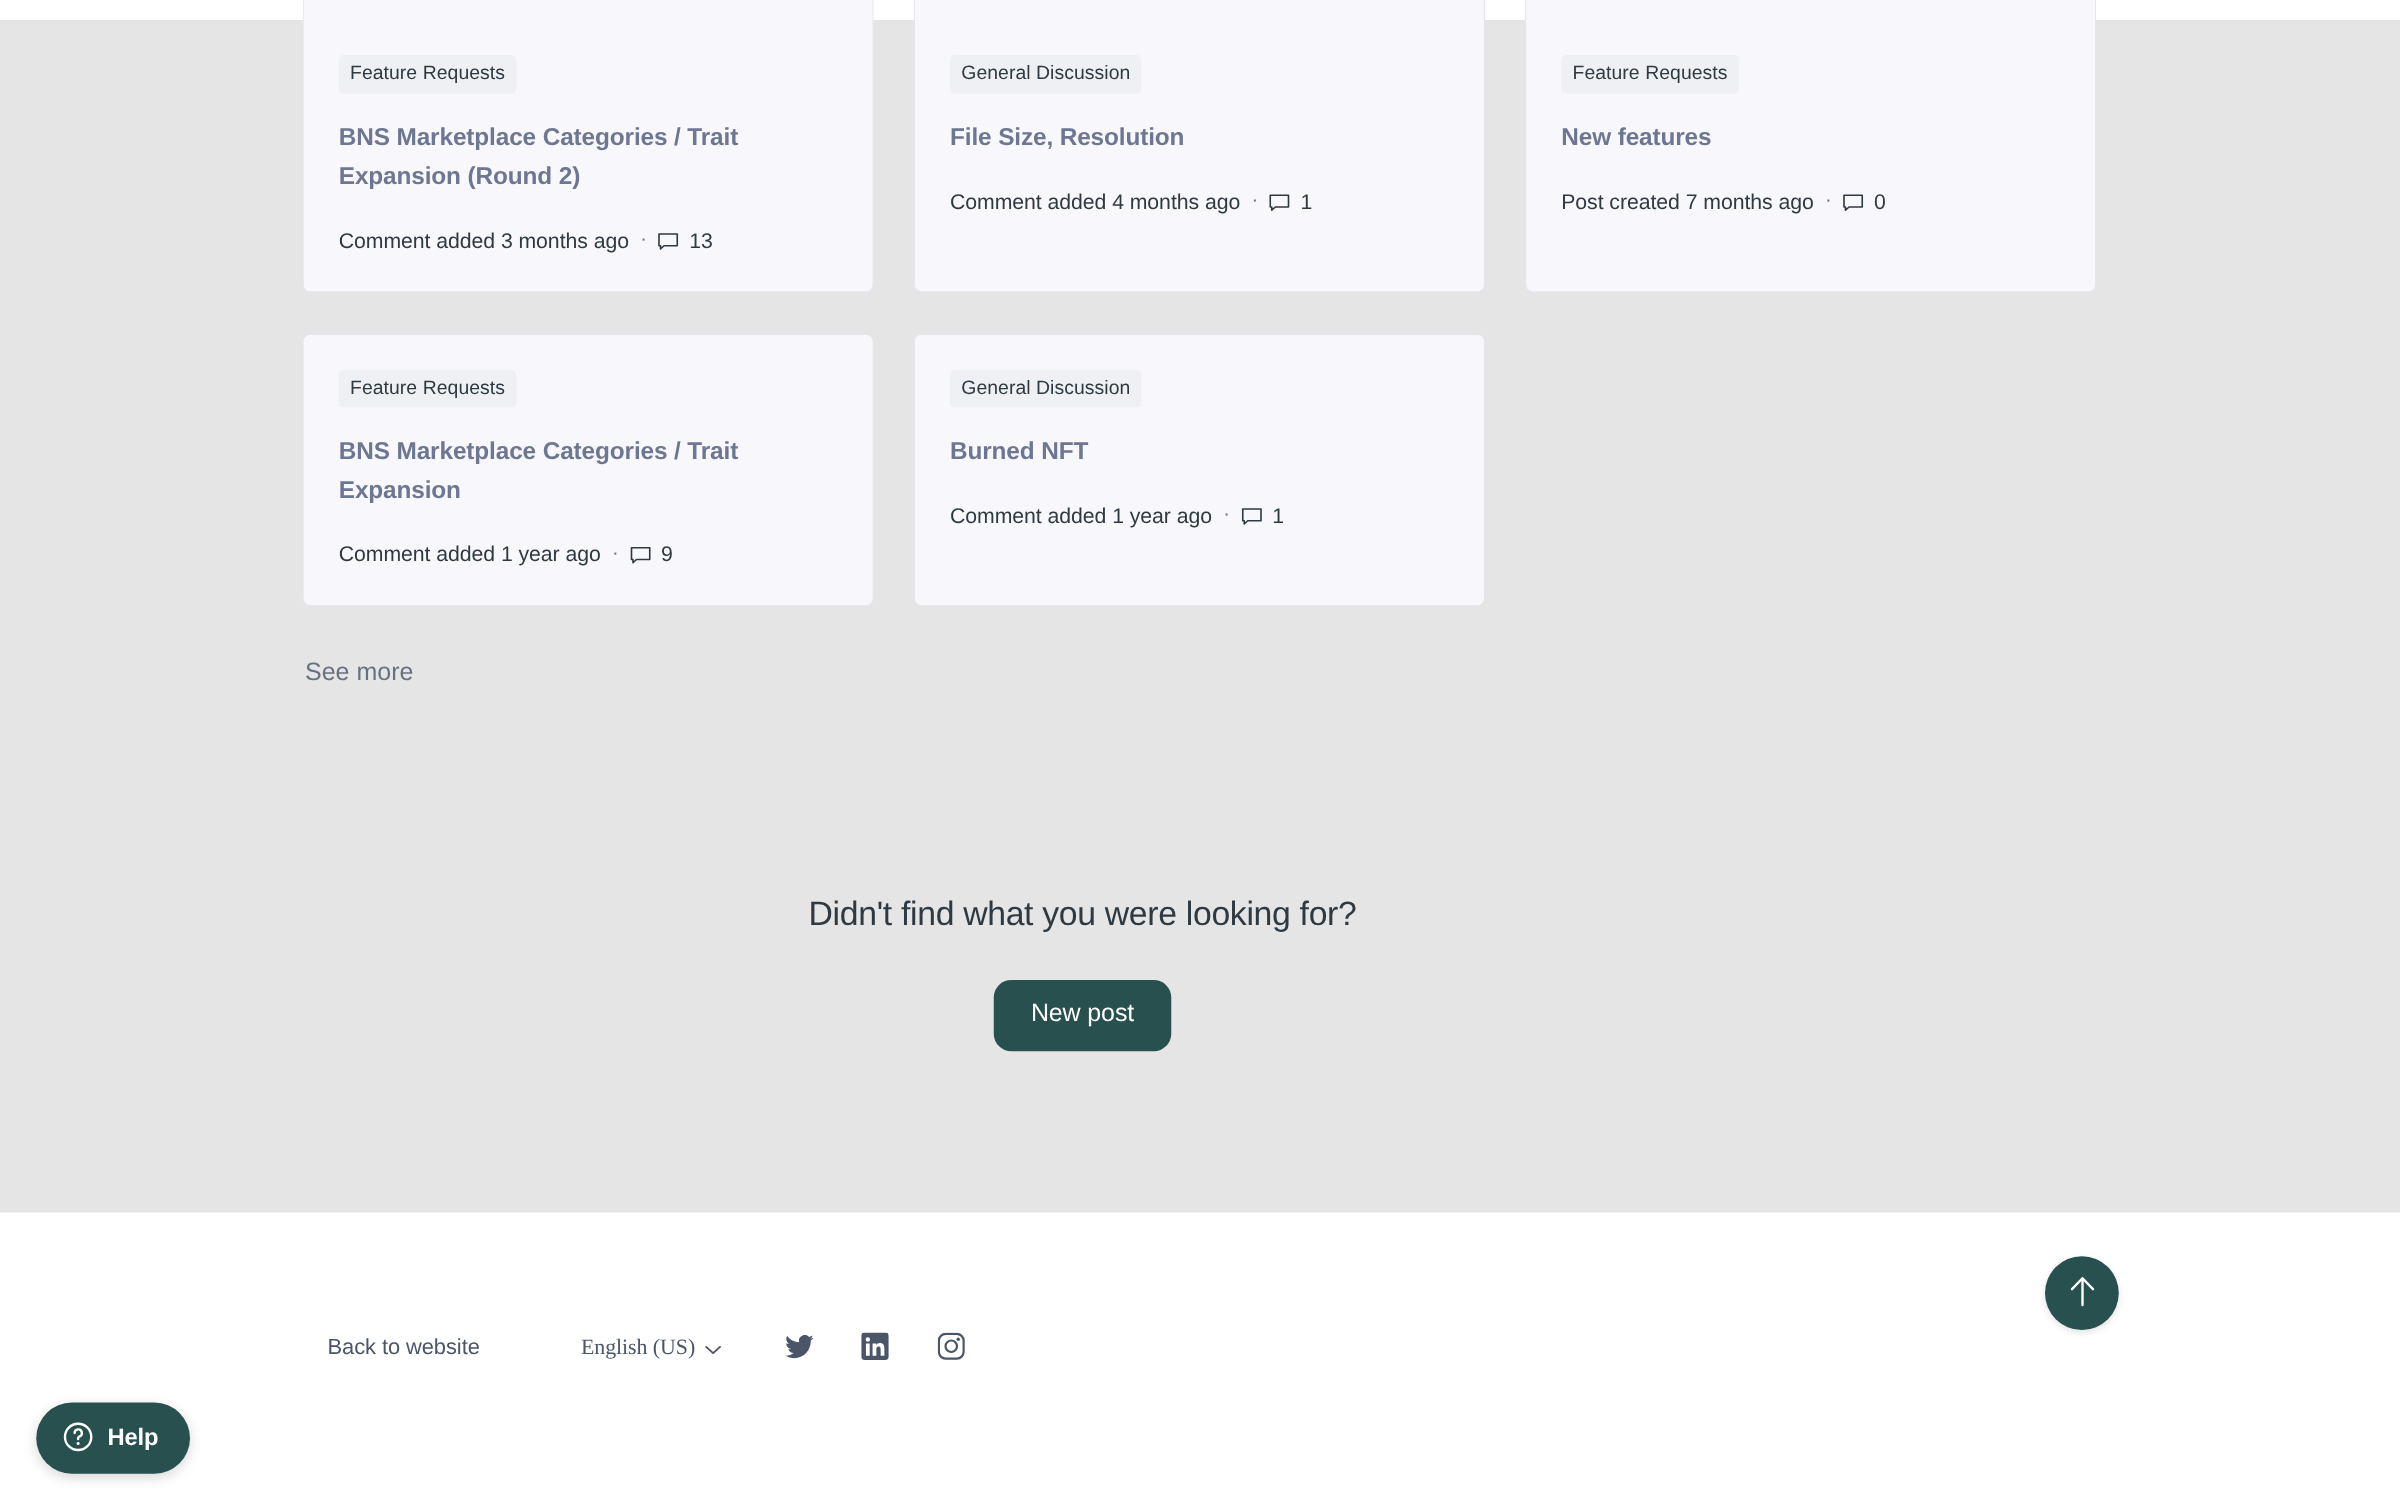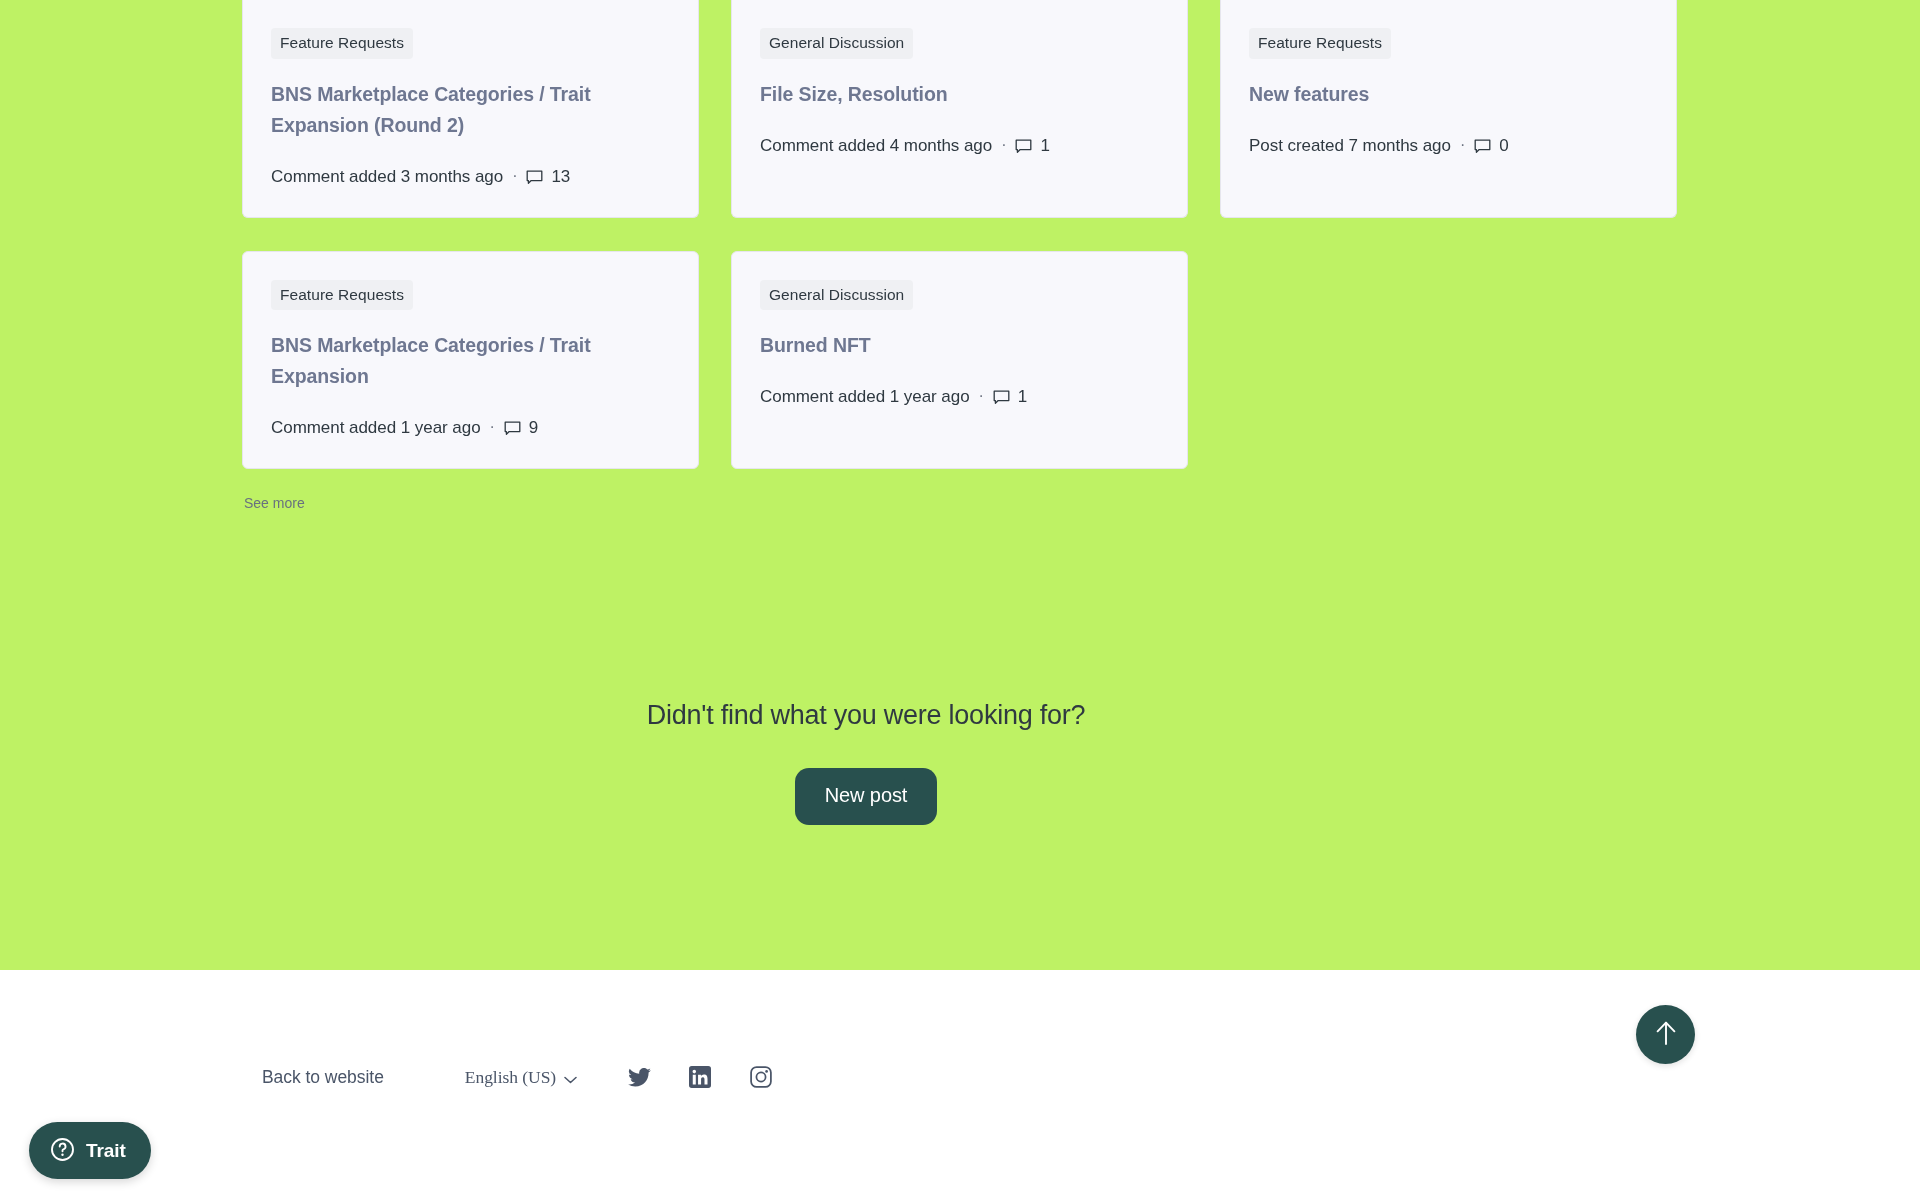--- a/index.html
+++ b/index.html
@@ -20,24 +20,24 @@
   .page {
     position: relative;
     width: 1920px;
     height: 1200px;
   }
 
   
   .content-area {
     position: absolute;
     left: 0;
-    top: 0;
+    top: 16px;
     width: 1920px;
     height: 970px;
-    background: #bef264;
+    background: #e5e5e5;
   }
 
   .content-inner {
     position: absolute;
     left: 242px;
     top: 0;
     width: 1436px;
   }
 
   
@@ -119,23 +119,23 @@
   .comment-icon {
     display: inline-block;
     width: 17px;
     height: 16px;
     position: relative;
     top: 1px;
   }
 
   .see-more {
     display: inline-block;
-    margin-top: 26px;
+    margin-top: 42px;
     margin-left: 2px;
-    font-size: 14px;
+    font-size: 20px;
     color: #68717f;
     text-decoration: none;
     cursor: pointer;
   }
 
   
   .cta {
     position: absolute;
     left: 0;
     top: 700px;
@@ -434,16 +434,16 @@
   </button>
 
   <button class="help-widget">
     <span class="help-icon">
       <svg width="25" height="25" viewBox="0 0 24 24" fill="none" xmlns="http://www.w3.org/2000/svg">
         <circle cx="12" cy="12" r="10.1" stroke="#ffffff" stroke-width="1.8"></circle>
         <path d="M9.3 9.1a2.8 2.8 0 1 1 3.5 2.7c-.55.16-.8.6-.8 1.15v.75" stroke="#ffffff" stroke-width="1.8" stroke-linecap="round"></path>
         <circle cx="12" cy="17" r="1.15" fill="#ffffff"></circle>
       </svg>
     </span>
-    <span class="help-label">Trait</span>
+    <span class="help-label">Help</span>
   </button>
 
 </div>
 
 </body></html>

